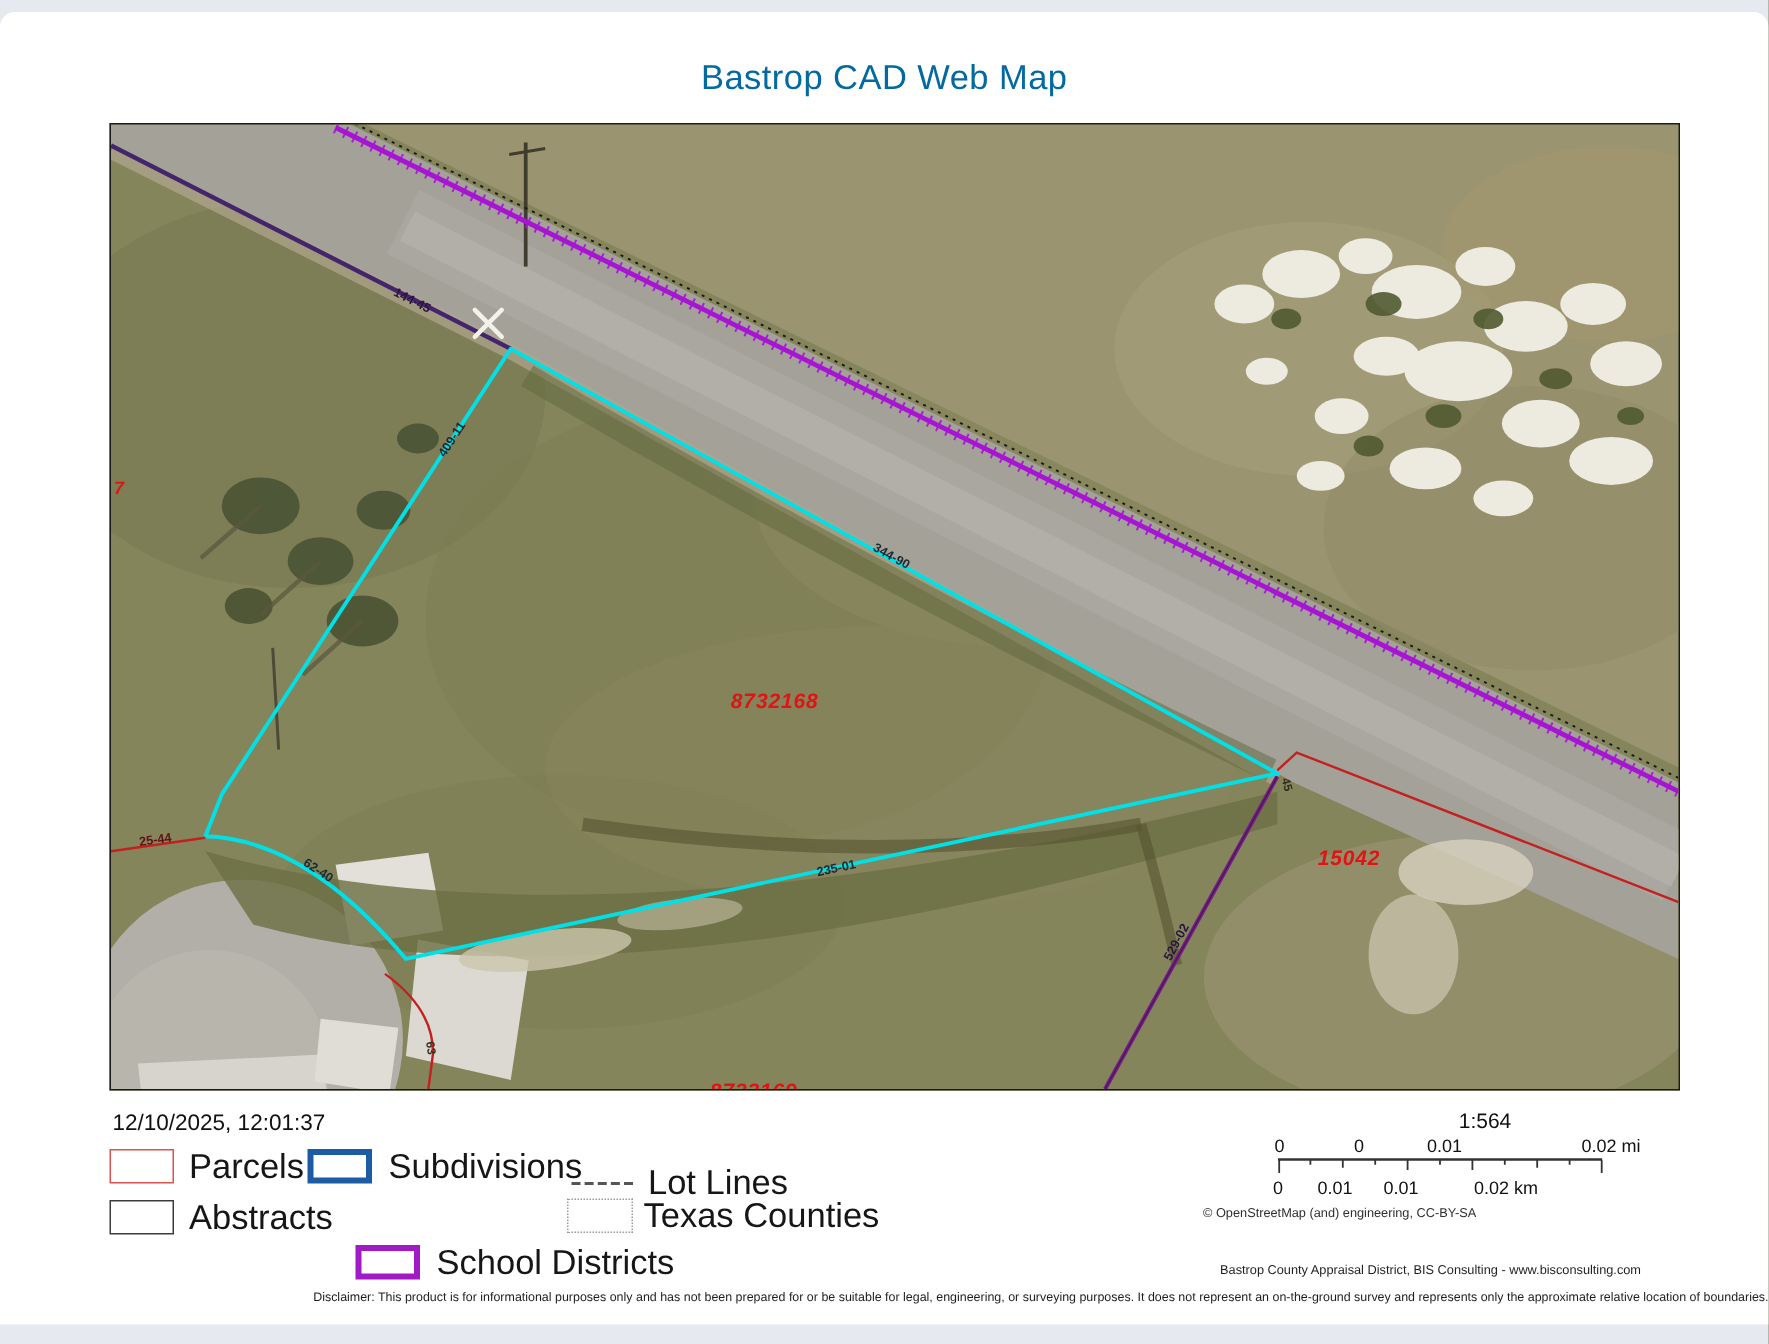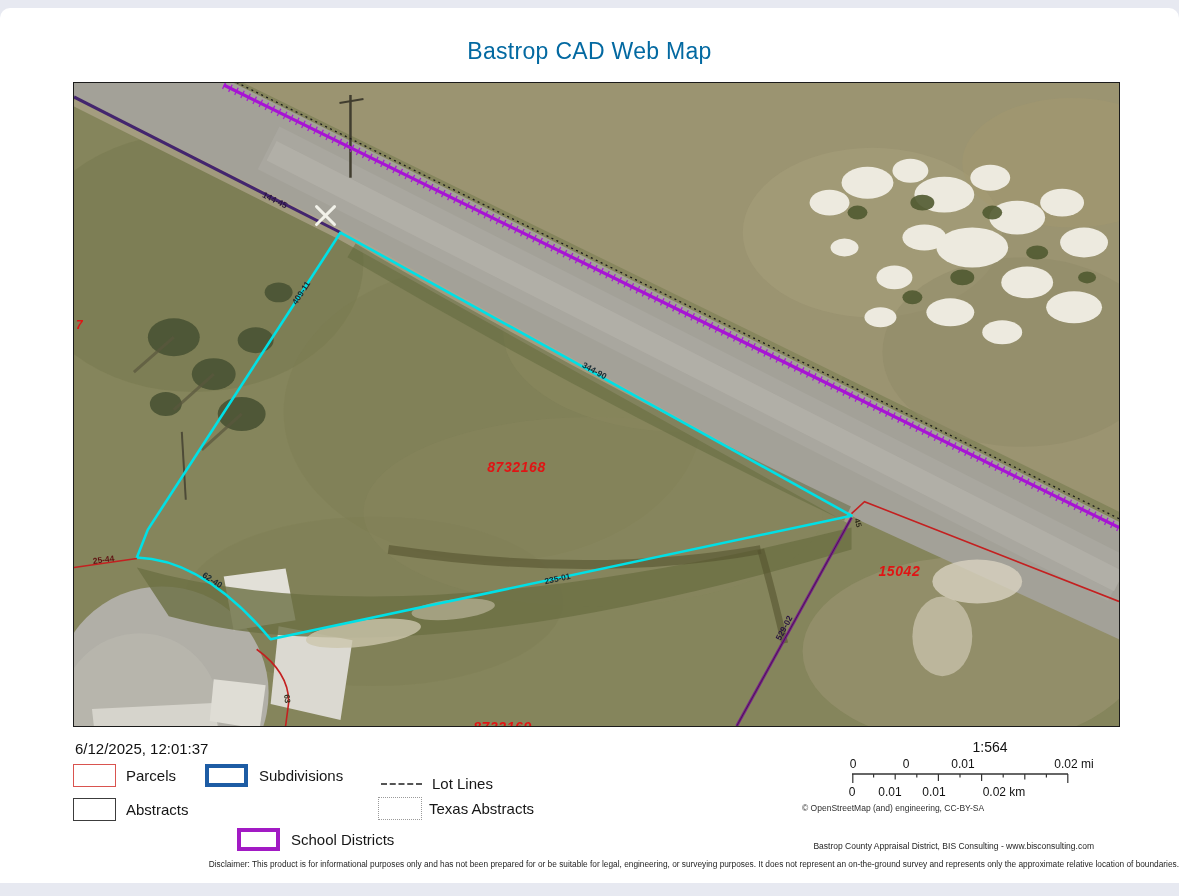--- a/index.html
+++ b/index.html
@@ -28,21 +28,21 @@
   .pid { font:italic bold 14px "Liberation Sans", sans-serif; fill:#e01414; letter-spacing:0.6px; }
   .pid-sm { font:italic bold 12px "Liberation Sans", sans-serif; fill:#e01414; }
   .dim { font:bold 8.5px "Liberation Sans", sans-serif; fill:#182a33; }
   .dim-p { font:bold 8.5px "Liberation Sans", sans-serif; fill:#2a1440; }
   .dim-r { font:bold 8.5px "Liberation Sans", sans-serif; fill:#601212; }
   .dim-d { font:bold 8px "Liberation Sans", sans-serif; fill:#33301e; }
 
   
   .timestamp { position:absolute; left:75px; top:740px; font-size:15px; color:#111; }
   .lg-item { position:absolute; display:flex; align-items:center; }
-  .lg-label { font-size:15px; color:#161616; white-space:nowrap; }
+  .lg-label { font-size:23px; color:#161616; white-space:nowrap; }
   .sw { width:43px; height:23px; background:#fff; flex:none; }
   .sw-parcels        { border:1.5px solid #d9534f; }
   .sw-abstracts      { border:1.5px solid #3c3c3c; }
   .sw-subdivisions   { border:4px solid #1d5ca4; }
   .sw-schooldist     { border:4px solid #a21ac4; }
   .sw-texascounties  { width:44px; border:1.5px dotted #9a9a9a; }
   .sw-lotlines { width:41px; height:0; border-top:2px dashed #555; background:none; }
   .li-1 { left:73px;  top:764px; }
   .li-2 { left:205px; top:764px; }
   .li-3 { left:381px; top:764px; }
@@ -196,21 +196,21 @@
     <text class="dim" text-anchor="middle" transform="translate(520,291) rotate(29)">344-90</text>
     <text class="dim" text-anchor="middle" transform="translate(485,500) rotate(-12)">235-01</text>
     <text class="dim" text-anchor="middle" transform="translate(137,501) rotate(33)">62-40</text>
     <text class="dim-r" text-anchor="middle" transform="translate(30,481) rotate(-8)">25-44</text>
     <text class="dim-d" text-anchor="middle" transform="translate(783,442) rotate(75)">45</text>
     <text class="dim-p" text-anchor="middle" transform="translate(714,548) rotate(-62)">529-02</text>
     <text class="dim-d" text-anchor="middle" transform="translate(211,618) rotate(82)">63</text>
   </svg>
 </div>
 
-<div class="timestamp">6/12/2025, 12:01:37</div>
+<div class="timestamp">12/10/2025, 12:01:37</div>
 
 <div class="lg-item li-1">
   <span class="sw sw-parcels"></span>
   <span class="lg-label">Parcels</span>
 </div>
 <div class="lg-item li-2">
   <span class="sw sw-subdivisions"></span>
   <span class="lg-label">Subdivisions</span>
 </div>
 <div class="lg-item li-3">
@@ -220,21 +220,21 @@
 <div class="lg-item li-4">
   <span class="sw sw-abstracts"></span>
   <span class="lg-label">Abstracts</span>
 </div>
 <div class="lg-item li-5">
   <span class="sw sw-schooldist"></span>
   <span class="lg-label">School Districts</span>
 </div>
 <div class="lg-item li-6">
   <span class="sw sw-texascounties"></span>
-  <span class="lg-label">Texas Abstracts</span>
+  <span class="lg-label">Texas Counties</span>
 </div>
 
 <div class="scale-title">1:564</div>
 <span class="scale-num sn-mi-0">0</span>
 <span class="scale-num sn-mi-1">0</span>
 <span class="scale-num sn-mi-2">0.01</span>
 <span class="scale-num sn-mi-3">0.02 mi</span>
 <div class="scale-bar">
   <svg viewBox="0 0 217 13" width="217" height="13">
     <line x1="0" y1="1" x2="216" y2="1" stroke="#333" stroke-width="1.6"></line>

